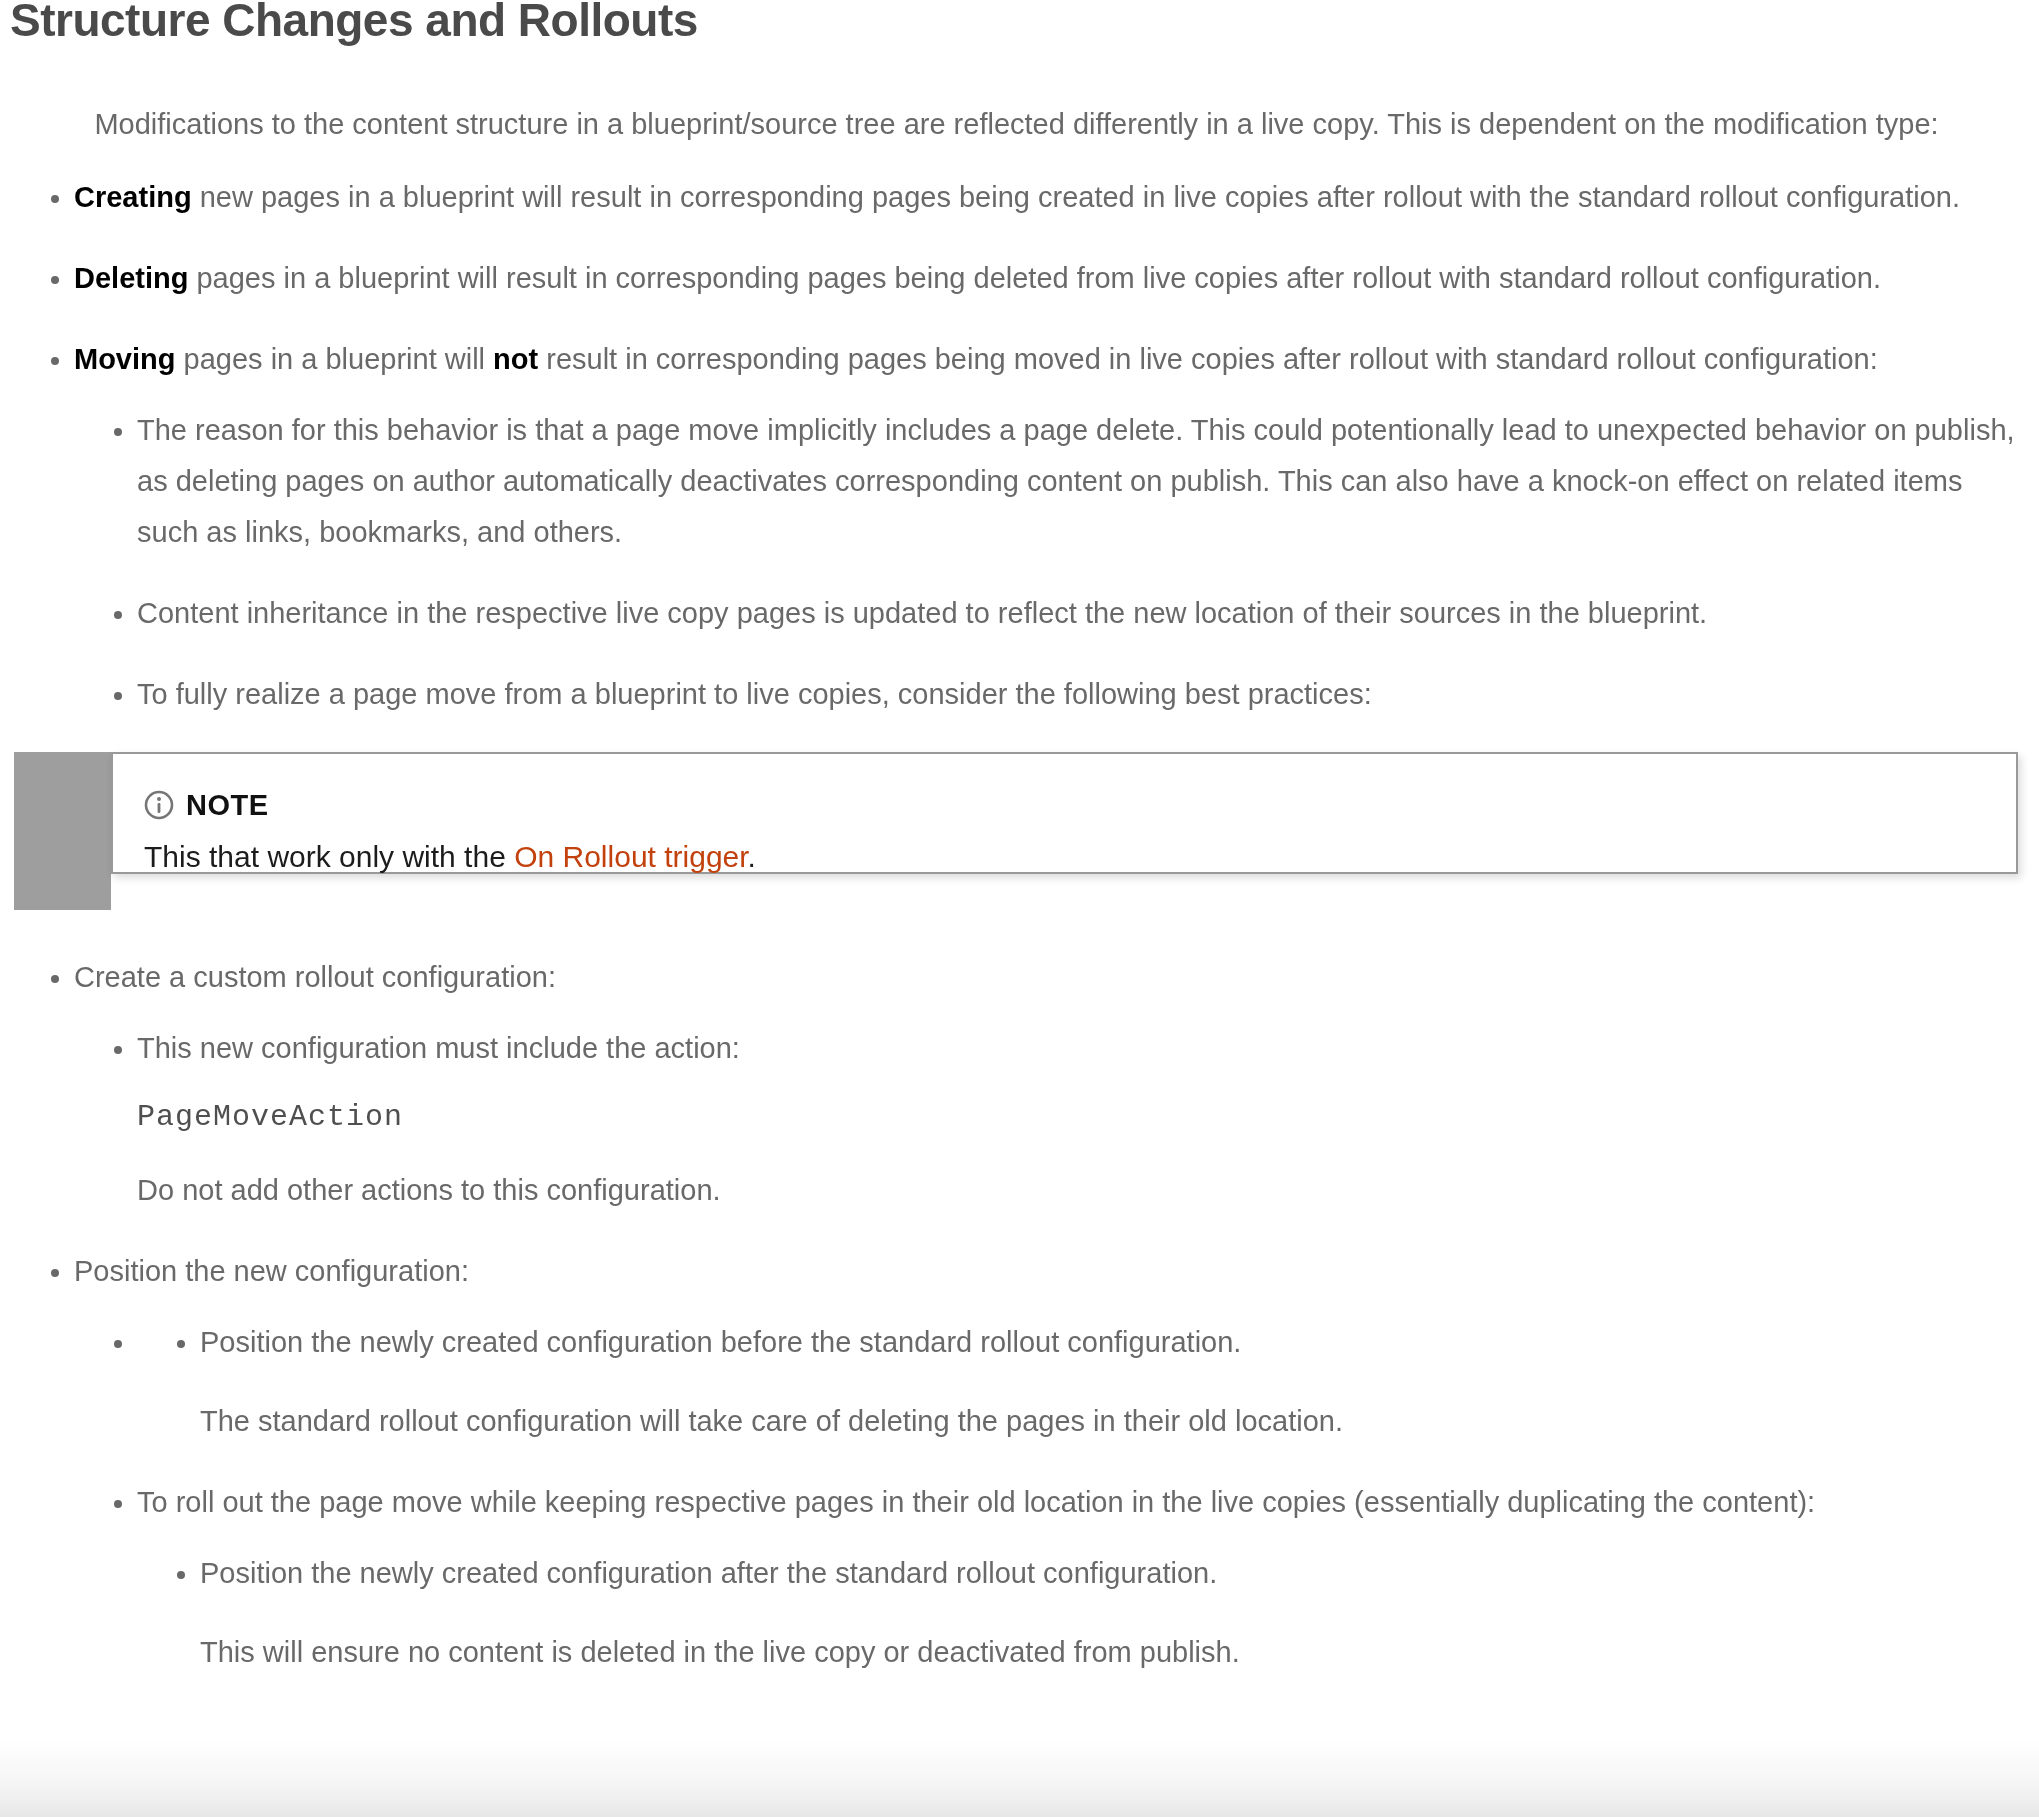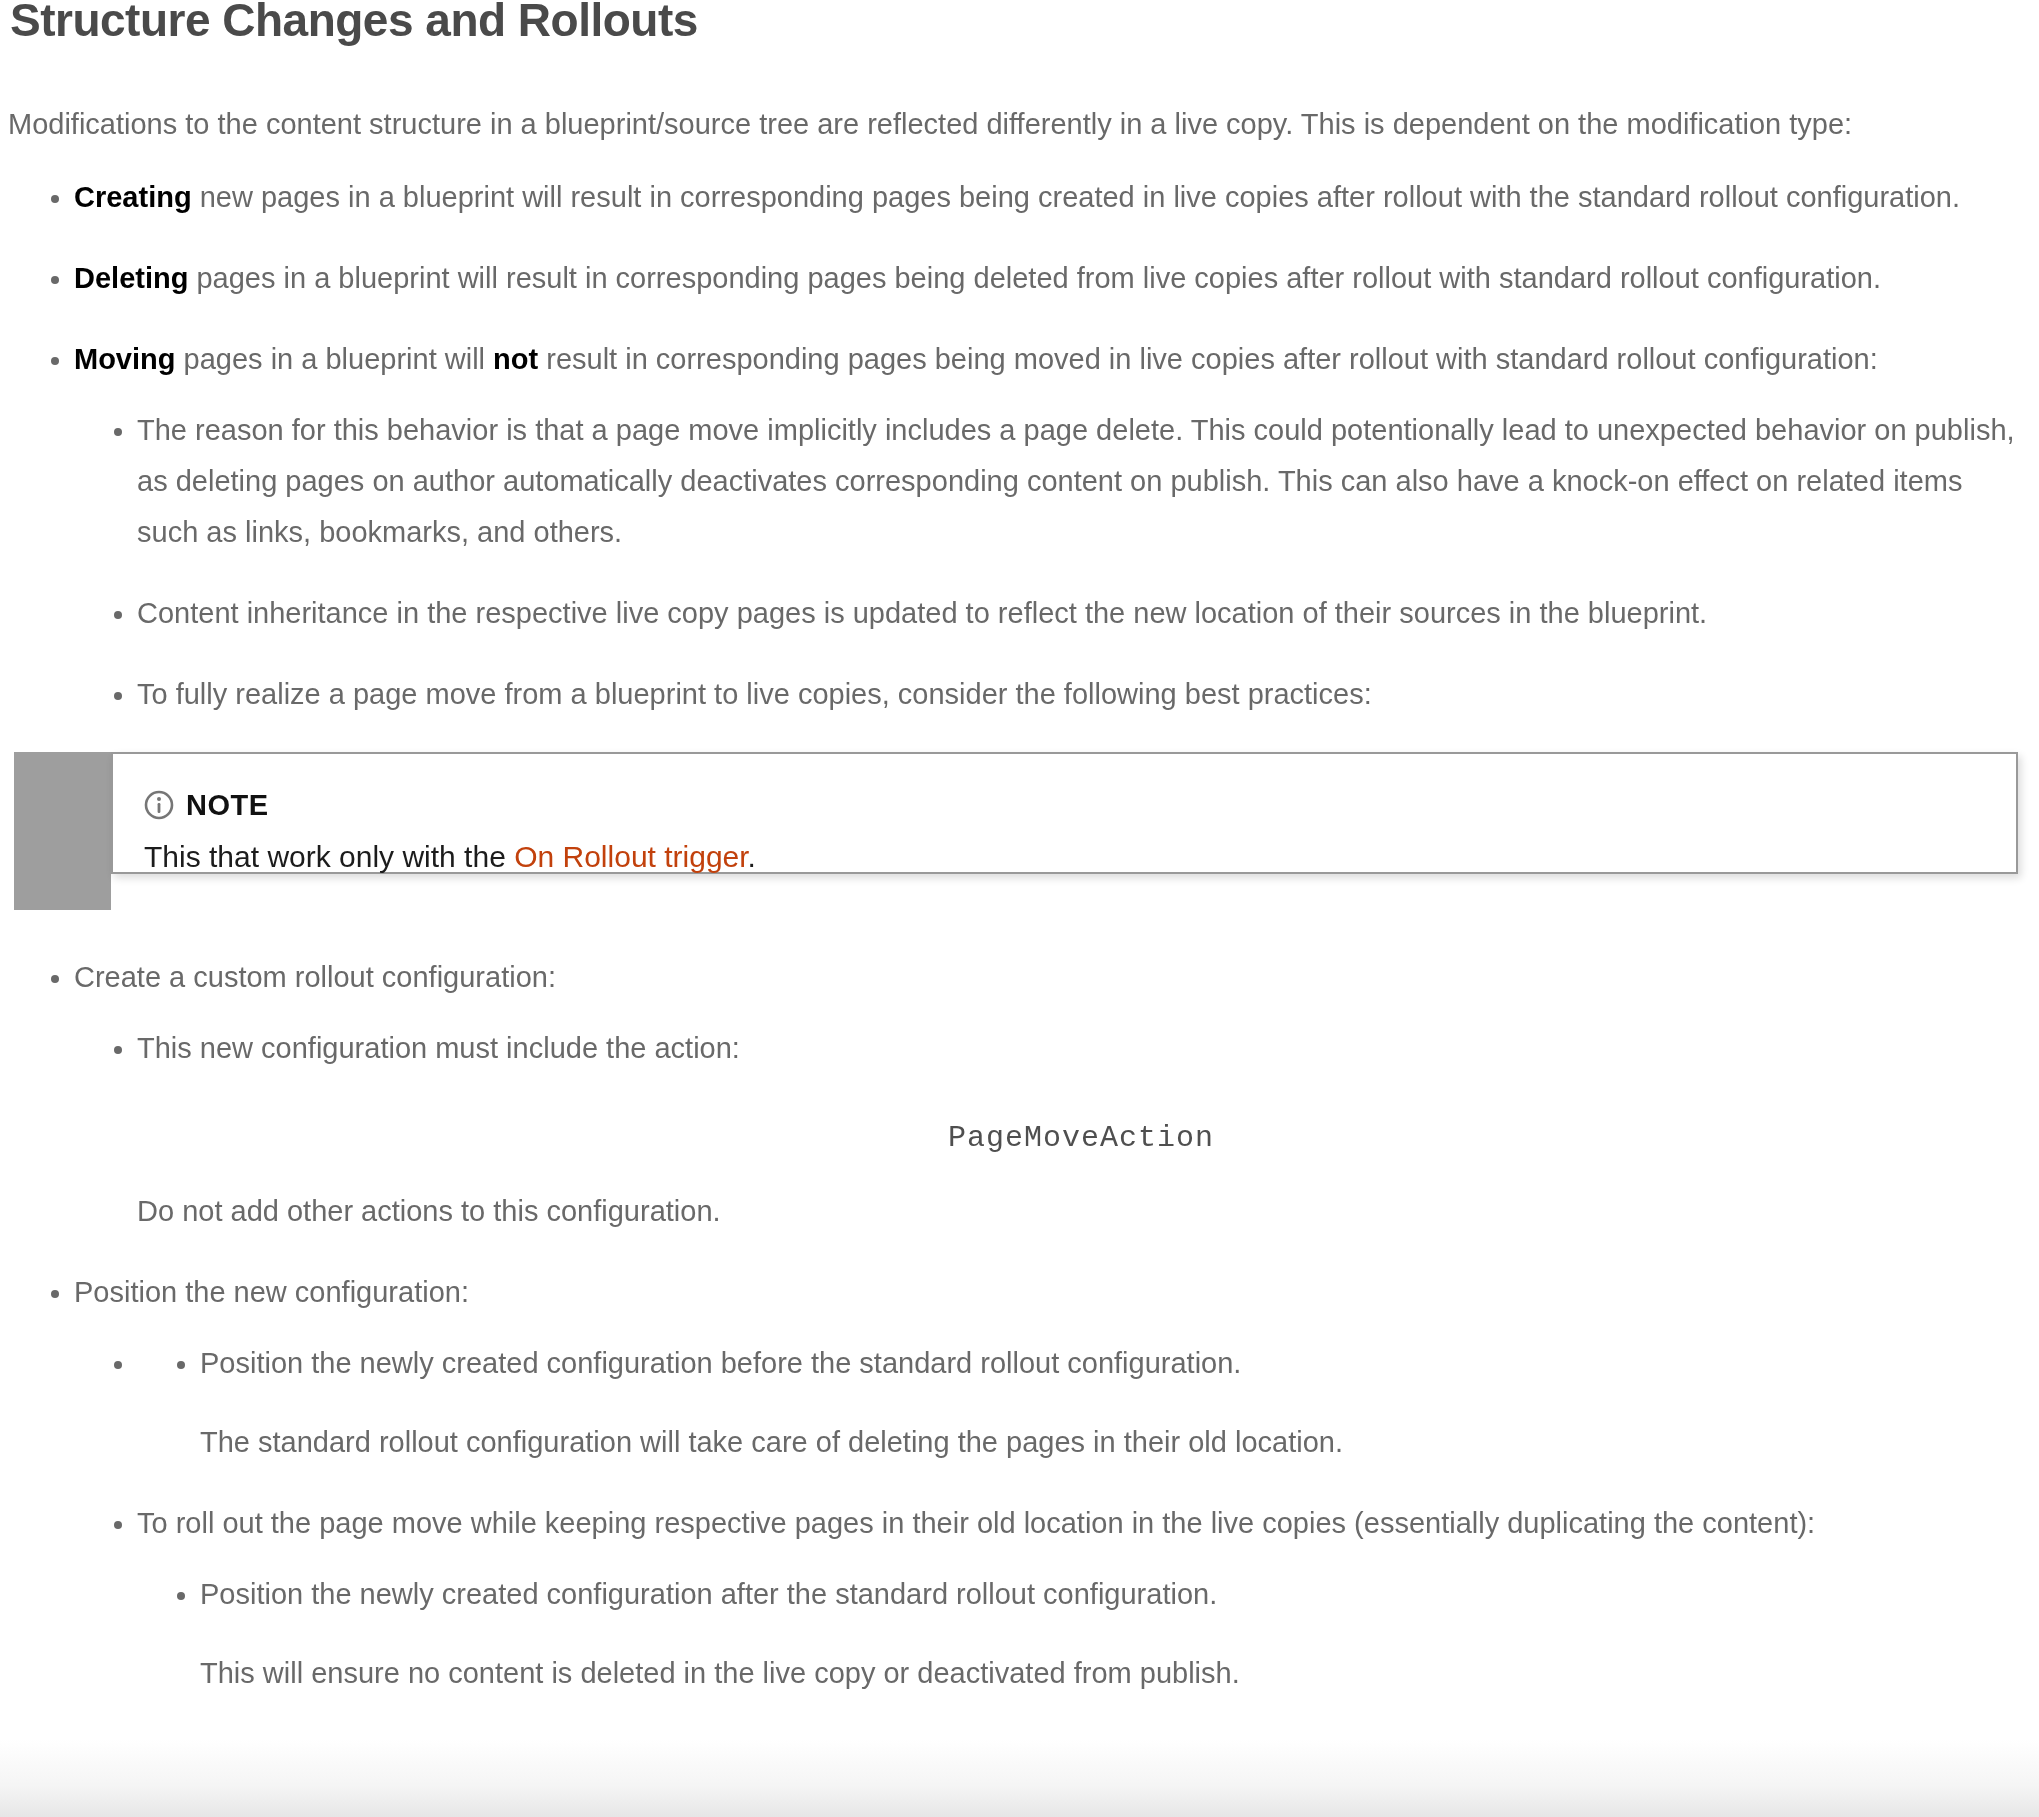--- a/index.html
+++ b/index.html
@@ -24,20 +24,21 @@
   h2.page-title {
     font-size: 46px;
     line-height: 48px;
     font-weight: bold;
     color: #4a4a4a;
     margin: -4px 0 55px 2px;
     letter-spacing: -0.5px;
   }
   p.intro {
     margin: 0 0 22px 0;
+    text-align: center;
   }
   ul {
     margin: 0;
     padding: 0 0 0 66px;
     list-style: disc outside;
   }
   ul ul {
     padding-left: 63px;
     margin-top: 20px;
   }
@@ -106,24 +107,23 @@
   a.doc-link {
     color: #c2410c;
     text-decoration: none;
     cursor: pointer;
   }
   .code-inline {
     display: block;
     font-family: "Liberation Mono", "DejaVu Sans Mono", monospace;
     font-size: 30px;
     color: #4f4f4f;
-    margin-top: 44px;
+    margin-top: 23px;
     line-height: 40px;
     letter-spacing: 1px;
-    text-align: center;
   }
   .bottom-fade {
     position: absolute;
     left: 0;
     bottom: 0;
     width: 100%;
     height: 79px;
     pointer-events: none;
     background: linear-gradient(to bottom,
       rgba(235,235,235,0) 0%,

